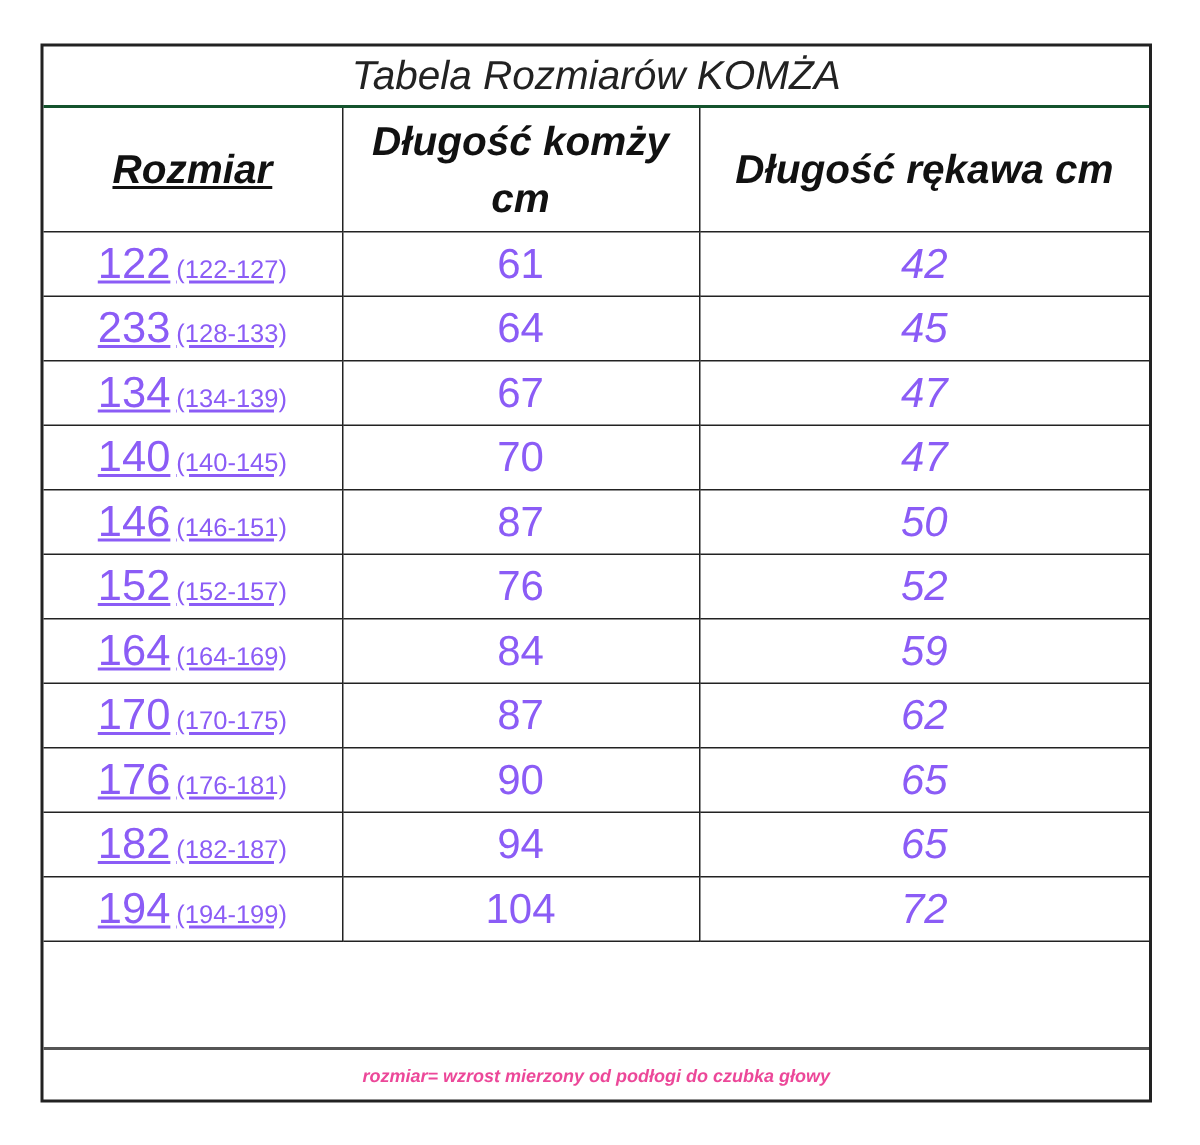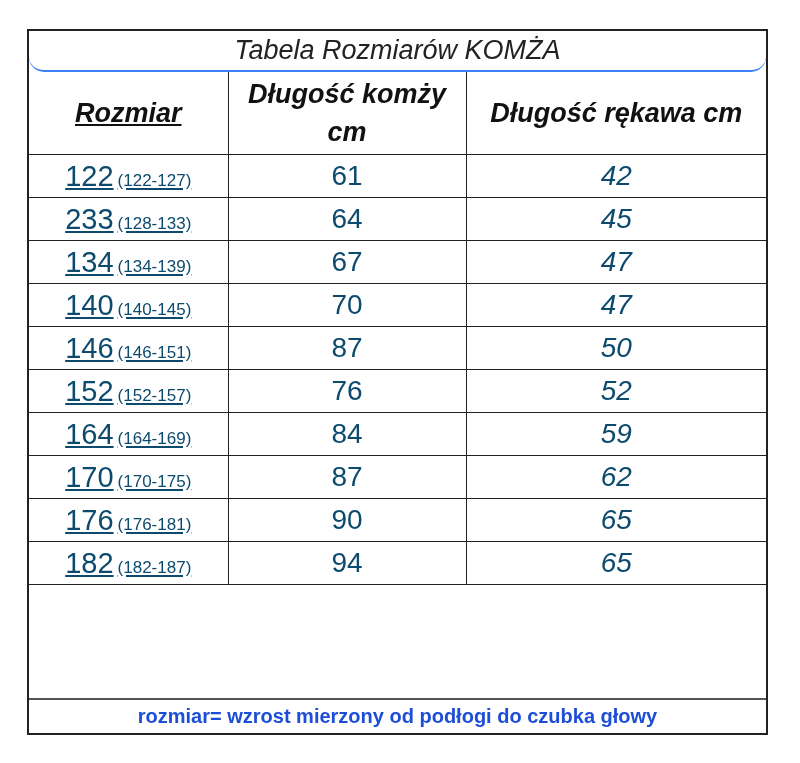--- a/index.html
+++ b/index.html
@@ -1,29 +1,29 @@
 <!DOCTYPE html>
 <html><head>
 <meta charset="utf-8">
 <style>
   html, body { margin: 0; padding: 0; background: #ffffff; }
   body { width: 800px; height: 763px; position: relative; font-family: "Liberation Sans", "DejaVu Sans", sans-serif; color: #111; }
   .sheet { position: absolute; left: 27px; top: 29px; width: 741px; height: 706px; border: 2px solid #222; box-sizing: border-box; }
-  .title { position: absolute; left: 0; top: 0; width: 100%; height: 41px; border-bottom: 2px solid #3b82f6; display: flex; align-items: center; justify-content: center; font-style: italic; font-size: 27px; color: #222; box-sizing: border-box; border-radius: 15px; }
+  .title { position: absolute; left: 0; top: 0; width: 100%; height: 41px; border-bottom: 2px solid #14532d; display: flex; align-items: center; justify-content: center; font-style: italic; font-size: 27px; color: #222; box-sizing: border-box; }
   table { position: absolute; left: 0; top: 41px; width: 737px; border-collapse: collapse; table-layout: fixed; }
   col.c1 { width: 199px; } col.c2 { width: 238px; } col.c3 { width: 300px; }
   th, td { border: 1.5px solid #222; text-align: center; padding: 0; }
   table tr:first-child th { border-top: none; }
   table tr th:first-child, table tr td:first-child { border-left: none; text-decoration: underline; }
   table tr th:last-child, table tr td:last-child { border-right: none; font-style: italic; }
   th { height: 82px; font-style: italic; font-weight: bold; font-size: 27px; line-height: 38px; color: #111; }
-  td { height: 42px; font-size: 28px; color: #0c4a6e; }
+  td { height: 42px; font-size: 28px; color: #8b5cf6; }
   .size-main { font-size: 29px; }
   .size-range { font-size: 17px; margin-left: 4px; }
-  .footer { position: absolute; left: 0; bottom: 0; width: 100%; height: 35px; border-top: 2px solid #555; display: flex; align-items: center; justify-content: center; font-weight: bold; font-size: 20px; box-sizing: border-box; color: #1d4ed8; }
+  .footer { position: absolute; left: 0; bottom: 0; width: 100%; height: 35px; border-top: 2px solid #555; display: flex; align-items: center; justify-content: center; font-style: italic; font-weight: bold; font-size: 12px; box-sizing: border-box; color: #ec4899; }
 </style>
 </head>
 <body>
 
 <div class="sheet">
   <div class="title">Tabela Rozmiarów KOMŻA</div>
   <table>
     <colgroup>
         <col class="c1">
         <col class="c2">
@@ -80,16 +80,21 @@
         <tr>
           <td><span class="size-main">176</span><span class="size-range">(176-181)</span></td>
           <td>90</td>
           <td>65</td>
         </tr>
         <tr>
           <td><span class="size-main">182</span><span class="size-range">(182-187)</span></td>
           <td>94</td>
           <td>65</td>
         </tr>
+        <tr>
+          <td><span class="size-main">194</span><span class="size-range">(194-199)</span></td>
+          <td>104</td>
+          <td>72</td>
+        </tr>
       </tbody>
   </table>
   <div class="footer">rozmiar= wzrost mierzony od podłogi do czubka głowy</div>
 </div>
 
 </body></html>

